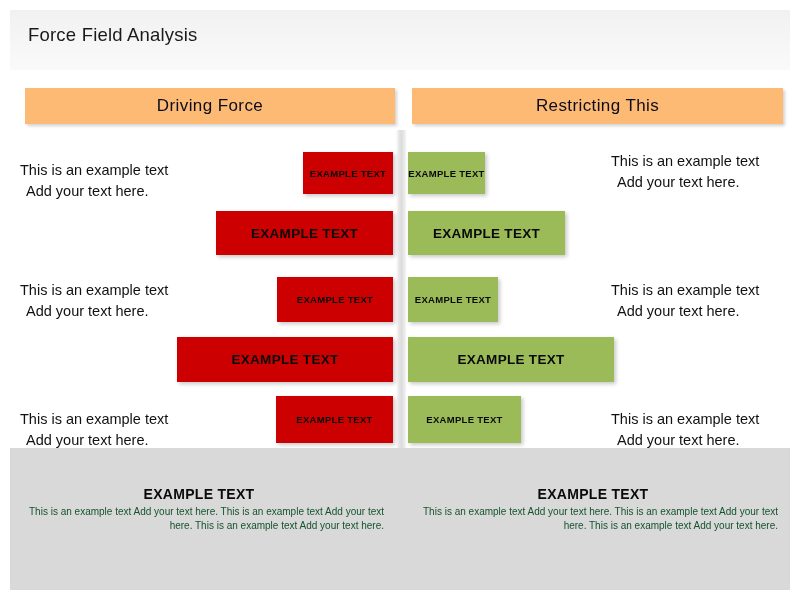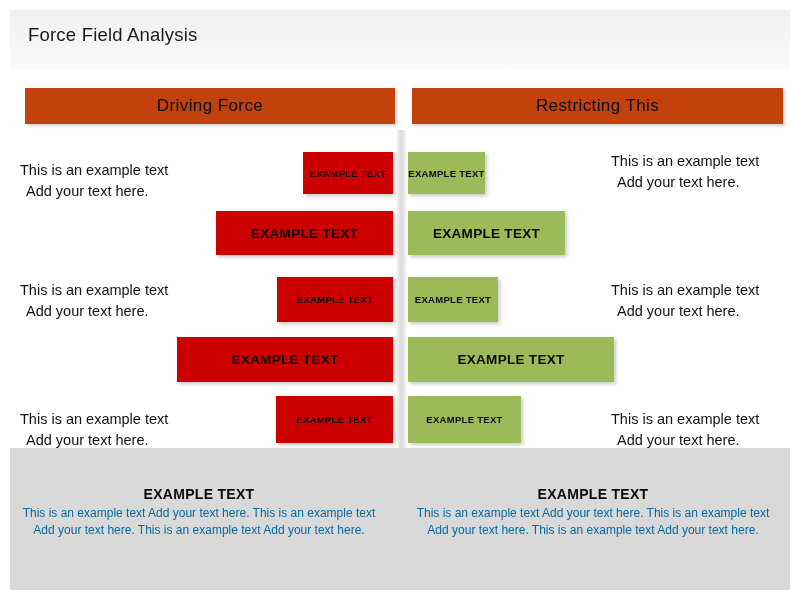--- a/index.html
+++ b/index.html
@@ -39,21 +39,21 @@
     color: #1a1a1a;
     letter-spacing: 0.2px;
     white-space: nowrap;
   }
 
   
   .hdr {
     position: absolute;
     top: 88px;
     height: 36px;
-    background: #c2410c;
+    background: #fdba74;
     box-shadow: 2px 2px 3px rgba(0,0,0,0.18);
     display: flex;
     align-items: center;
     justify-content: center;
   }
   .hdr span {
     font-size: 17px;
     color: #0d0d1a;
     letter-spacing: 0.4px;
     white-space: nowrap;
@@ -124,24 +124,24 @@
   .foot-col.c2 { left: 408px; }
   .foot-head {
     text-align: center;
     font-size: 14px;
     font-weight: bold;
     color: #0a0a0a;
     letter-spacing: 0.3px;
     margin-bottom: 3px;
   }
   .foot-body {
-    font-size: 12px;
-    color: #0369a1;
+    font-size: 10px;
+    color: #14532d;
     line-height: 1.42;
-    text-align: center;
+    text-align: right;
   }
 </style>
 </head>
 <body>
 
 <div id="slide">
 
   <div class="title-band"></div>
   <div class="title-text">Force Field Analysis</div>
 

